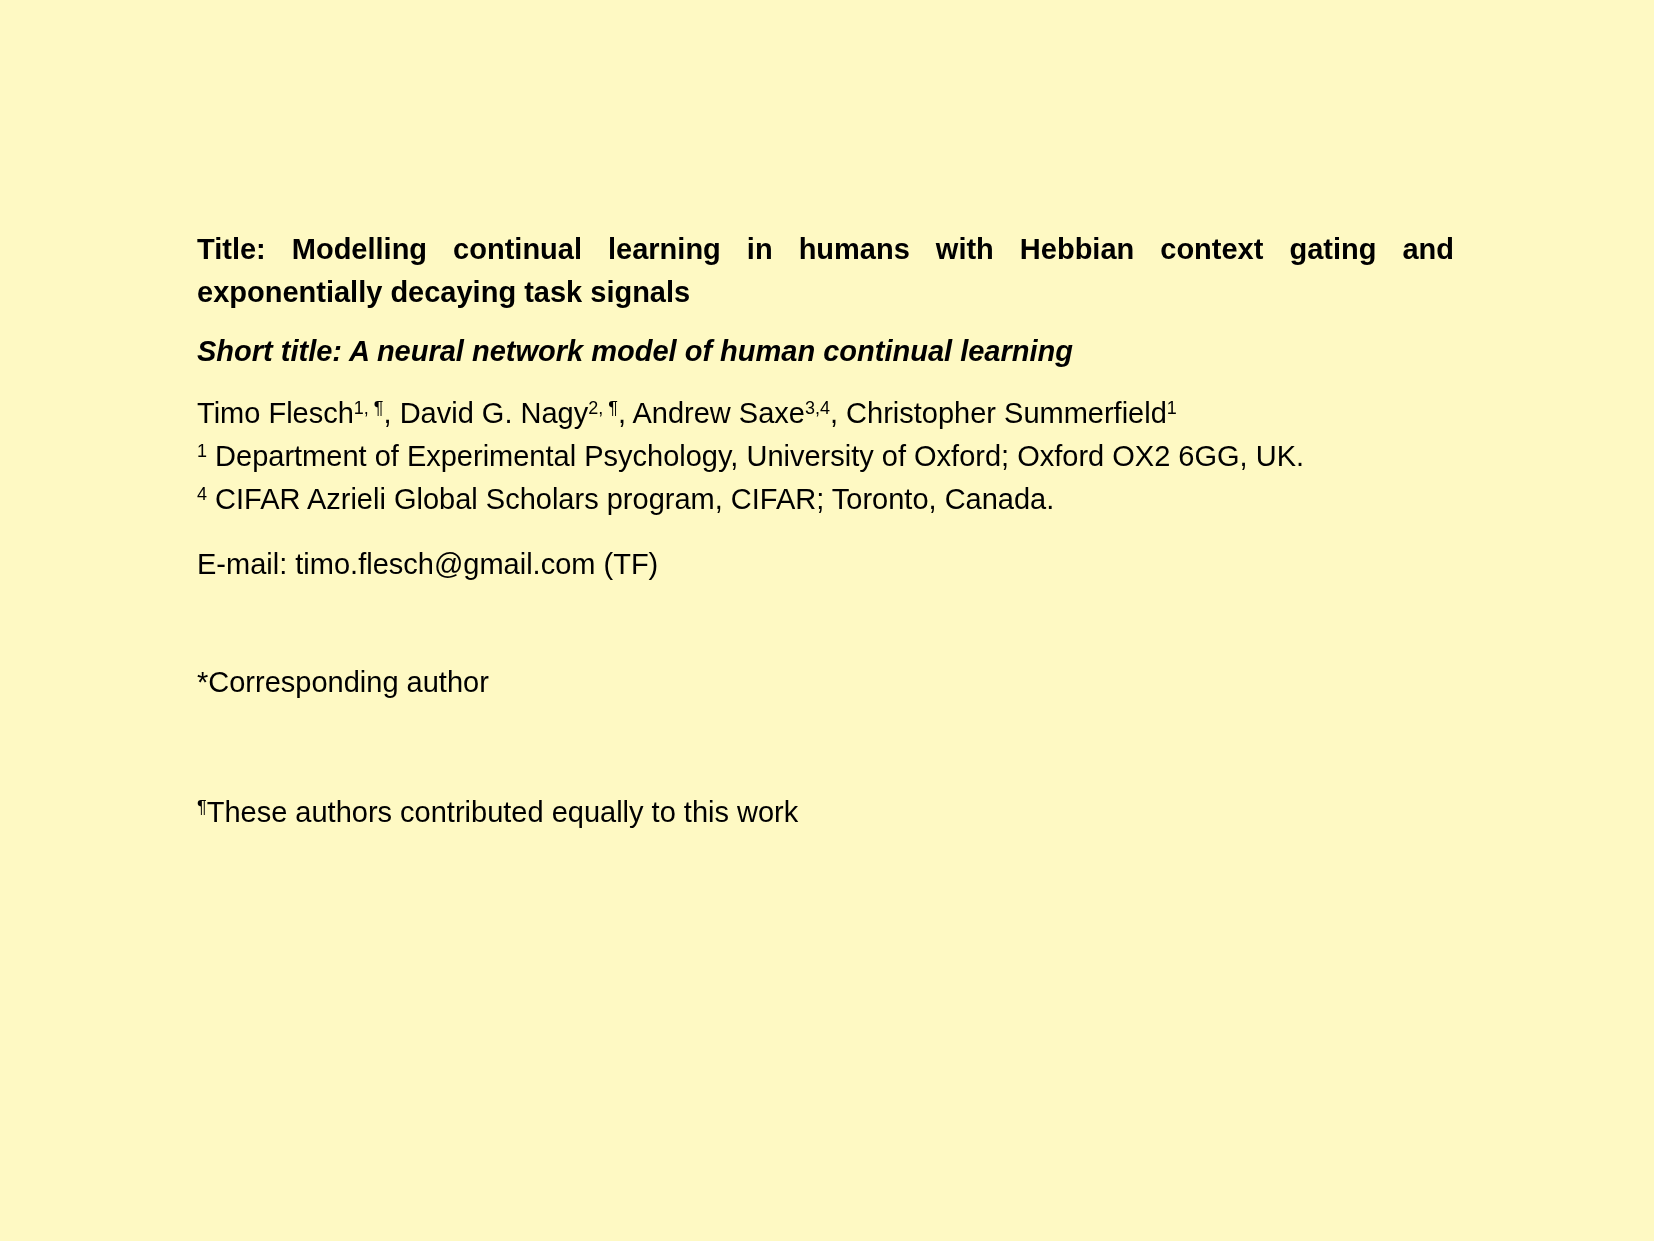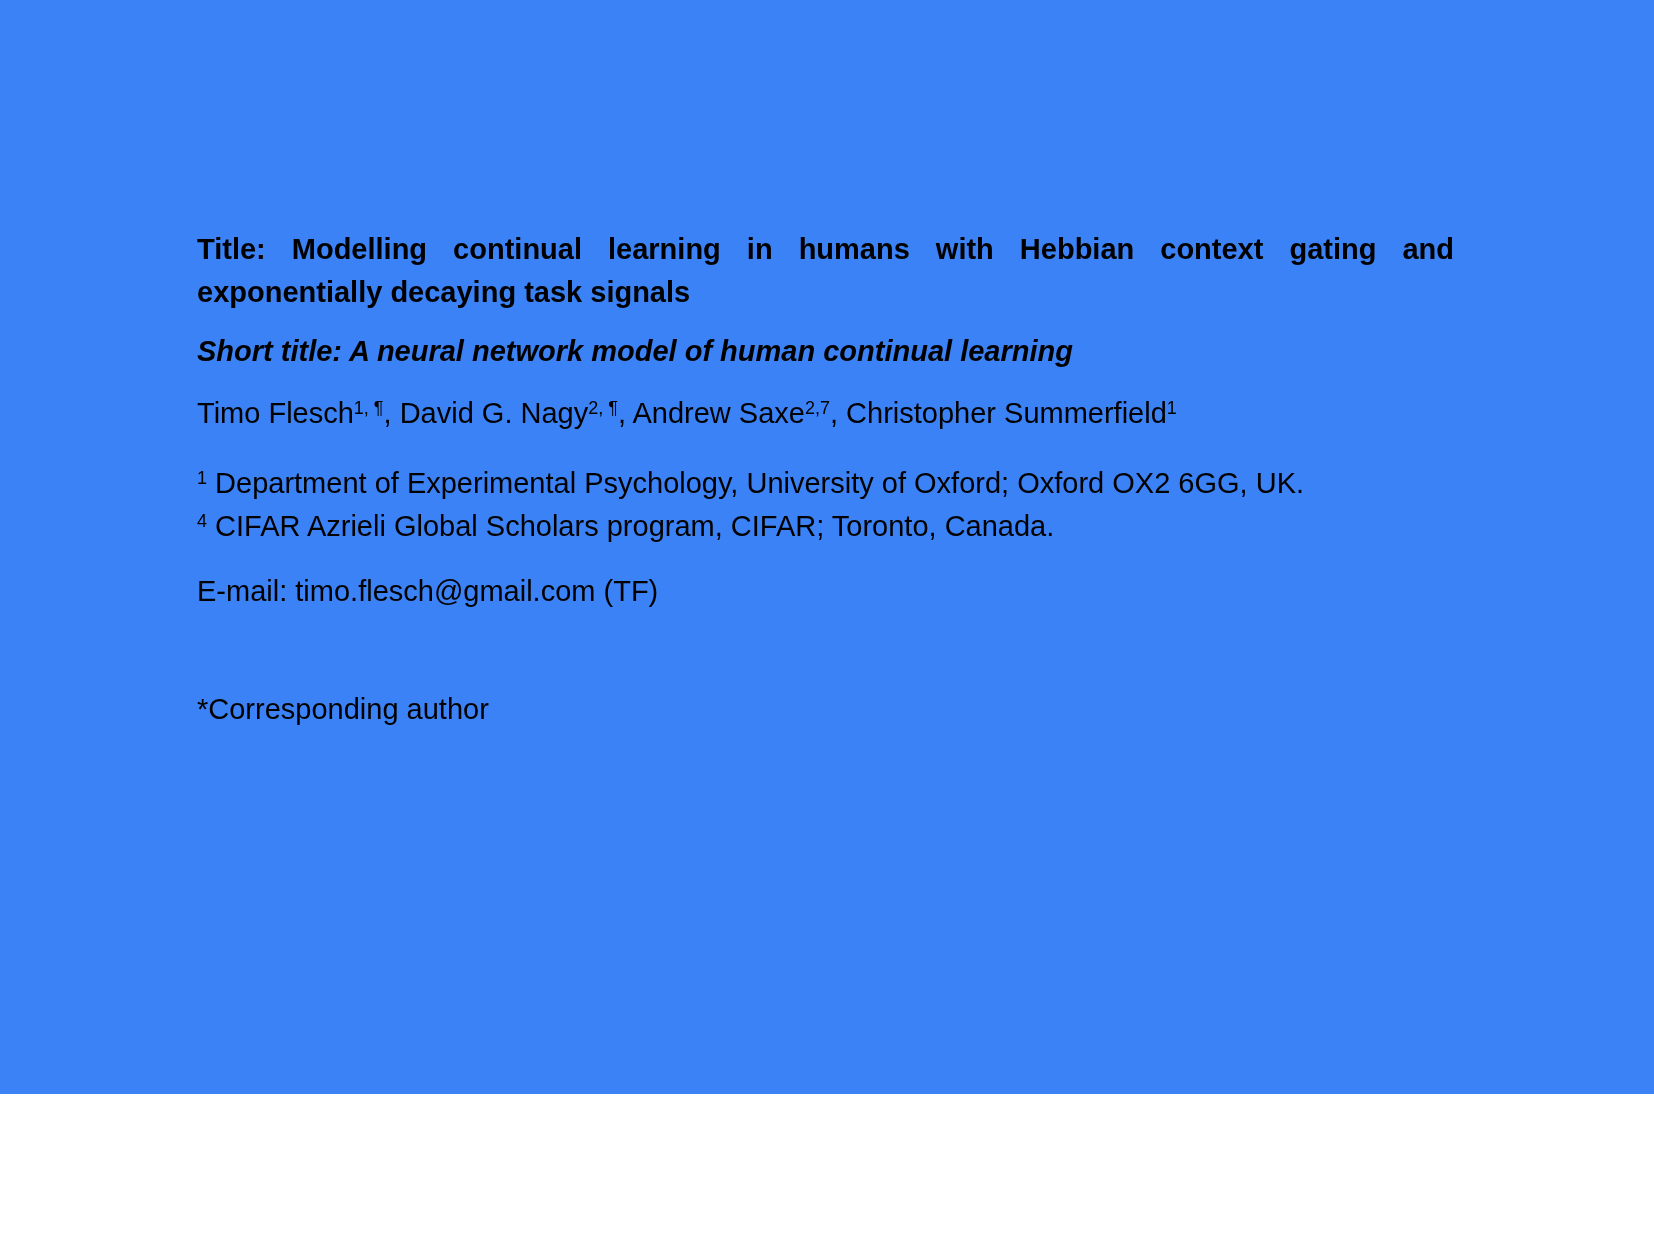--- a/index.html
+++ b/index.html
@@ -3,22 +3,22 @@
 <meta charset="utf-8">
 <style>
   html, body {
     margin: 0;
     padding: 0;
     background: #ffffff;
   }
   .page {
     position: relative;
     width: 1654px;
-    height: 1094px;
-    background: #3b82f6;
+    height: 1241px;
+    background: #fef9c3;
     overflow: hidden;
     font-family: "Liberation Sans", sans-serif;
     color: #000000;
   }
   .content {
     position: absolute;
     left: 197px;
     top: 0;
     width: 1257px;
     font-size: 29px;
@@ -27,21 +27,21 @@
   .para { margin: 0; }
   .bold { font-weight: 700; }
   .title { margin-top: 228px; }
   .title-line { font-weight: 700; }
   .title-line.justify-full {
     text-align: justify;
     text-align-last: justify;
   }
   .short-title { margin-top: 16px; font-style: italic; }
   .authors { margin-top: 19px; }
-  .affiliations { margin-top: 27px; }
+  .affiliations { }
   .affiliation { margin: 0; }
   .corresponding { margin-top: 75px; }
   .email-line { margin-top: 22px; }
   .equal-note { margin-top: 87px; }
   sup {
     font-size: 18px;
     line-height: 0;
     vertical-align: baseline;
     position: relative;
     top: -0.48em;
@@ -53,26 +53,27 @@
 <div class="page">
   <div class="content">
 
     <div class="para title">
       <div class="title-line justify-full">Title: Modelling continual learning in humans with Hebbian context gating and</div>
       <div class="title-line">exponentially decaying task signals</div>
     </div>
 
     <div class="para short-title bold">Short title: A neural network model of human continual learning</div>
 
-    <div class="para authors"><span>Timo Flesch<sup>1, ¶</sup></span>, <span>David G. Nagy<sup>2, ¶</sup></span>, <span>Andrew Saxe<sup>2,7</sup></span>, <span>Christopher Summerfield<sup>1</sup></span></div>
+    <div class="para authors"><span>Timo Flesch<sup>1, ¶</sup></span>, <span>David G. Nagy<sup>2, ¶</sup></span>, <span>Andrew Saxe<sup>3,4</sup></span>, <span>Christopher Summerfield<sup>1</sup></span></div>
 
     <div class="para affiliations">
         <div class="affiliation"><sup>1</sup> Department of Experimental Psychology, University of Oxford; Oxford OX2 6GG, UK.</div>
         <div class="affiliation"><sup>4</sup> CIFAR Azrieli Global Scholars program, CIFAR; Toronto, Canada.</div>
       </div>
 
     <div class="para email-line">E-mail: timo.flesch@gmail.com (TF)</div>
 
     <div class="para corresponding">*Corresponding author</div>
 
+    <div class="para equal-note"><sup>¶</sup><span>These authors contributed equally to this work</span></div>
 
   </div>
 </div>
 
 </body></html>

